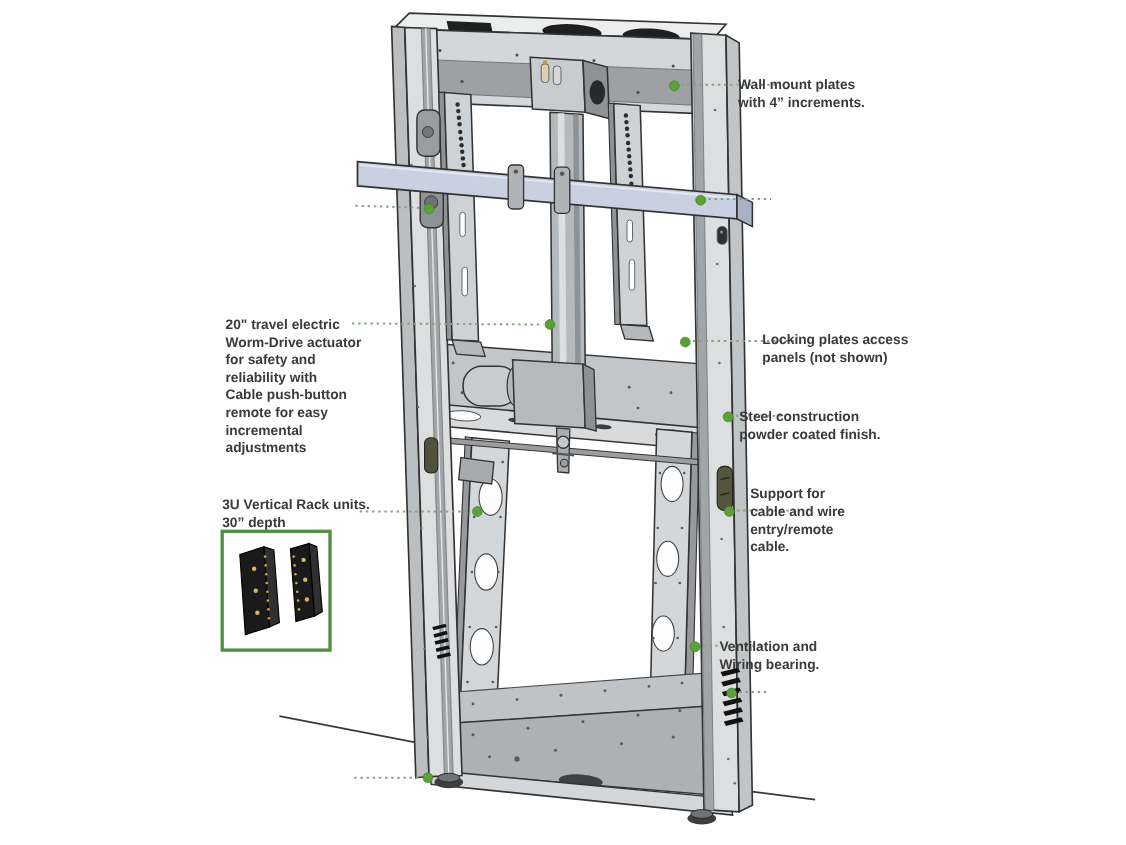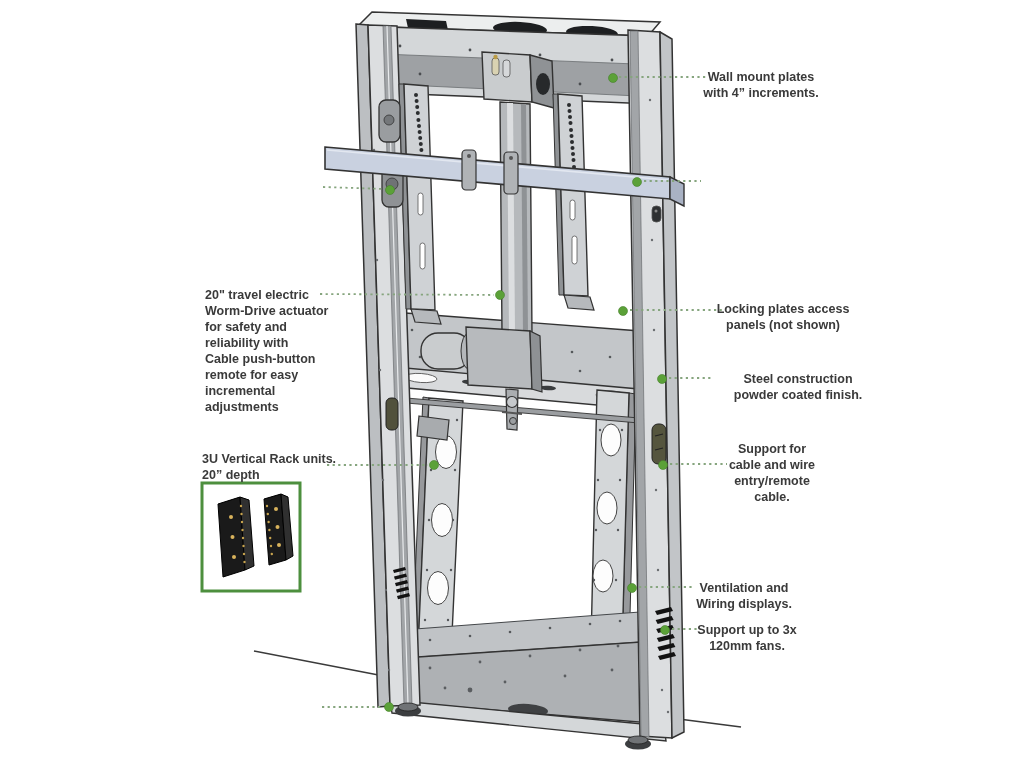--- a/index.html
+++ b/index.html
@@ -10,21 +10,21 @@
   .stage svg{position:absolute;left:0;top:0;}
   .callout{
     position:absolute;
     white-space:pre-line;
     font-size:12.5px;
     font-weight:bold;
     line-height:1.28;
     color:#3a3a3a;
     letter-spacing:0;
   }
-  .align-center{text-align:center;}
+  .align-center{}
   .align-left{text-align:left;}
 </style>
 </head>
 <body>
 
 <div class="stage">
 
   <svg width="1024" height="768" viewBox="0 0 1024 768">
 
     <g stroke="#3a3a3a" stroke-width="1.6" fill="none">
@@ -364,37 +364,35 @@
   <div class="callout align-left" style="left:205px;top:287px;width:170px">20" travel electric
 Worm-Drive actuator
 for safety and
 reliability with
 Cable push-button
 remote for easy
 incremental
 adjustments</div>
 
   <div class="callout align-left" style="left:202px;top:451px;width:170px">3U Vertical Rack units.
-20” depth</div>
+30” depth</div>
 
 
   <div class="callout align-center" style="left:671px;top:69px;width:180px">Wall mount plates
 with 4” increments.</div>
 
 
   <div class="callout align-center" style="left:693px;top:301px;width:180px">Locking plates access
 panels (not shown)</div>
 
-  <div class="callout align-center" style="left:708px;top:371px;width:180px">Steel construction
+  <div class="callout align-center" style="left:672px;top:371px;width:180px">Steel construction
 powder coated finish.</div>
 
   <div class="callout align-center" style="left:682px;top:441px;width:180px">Support for
 cable and wire
 entry/remote
 cable.</div>
 
   <div class="callout align-center" style="left:654px;top:580px;width:180px">Ventilation and
-Wiring displays.</div>
-
-  <div class="callout align-center" style="left:657px;top:622px;width:180px">Support up to 3x
-120mm fans.</div>
+Wiring bearing.</div>
+
 
 </div>
 
 </body></html>

